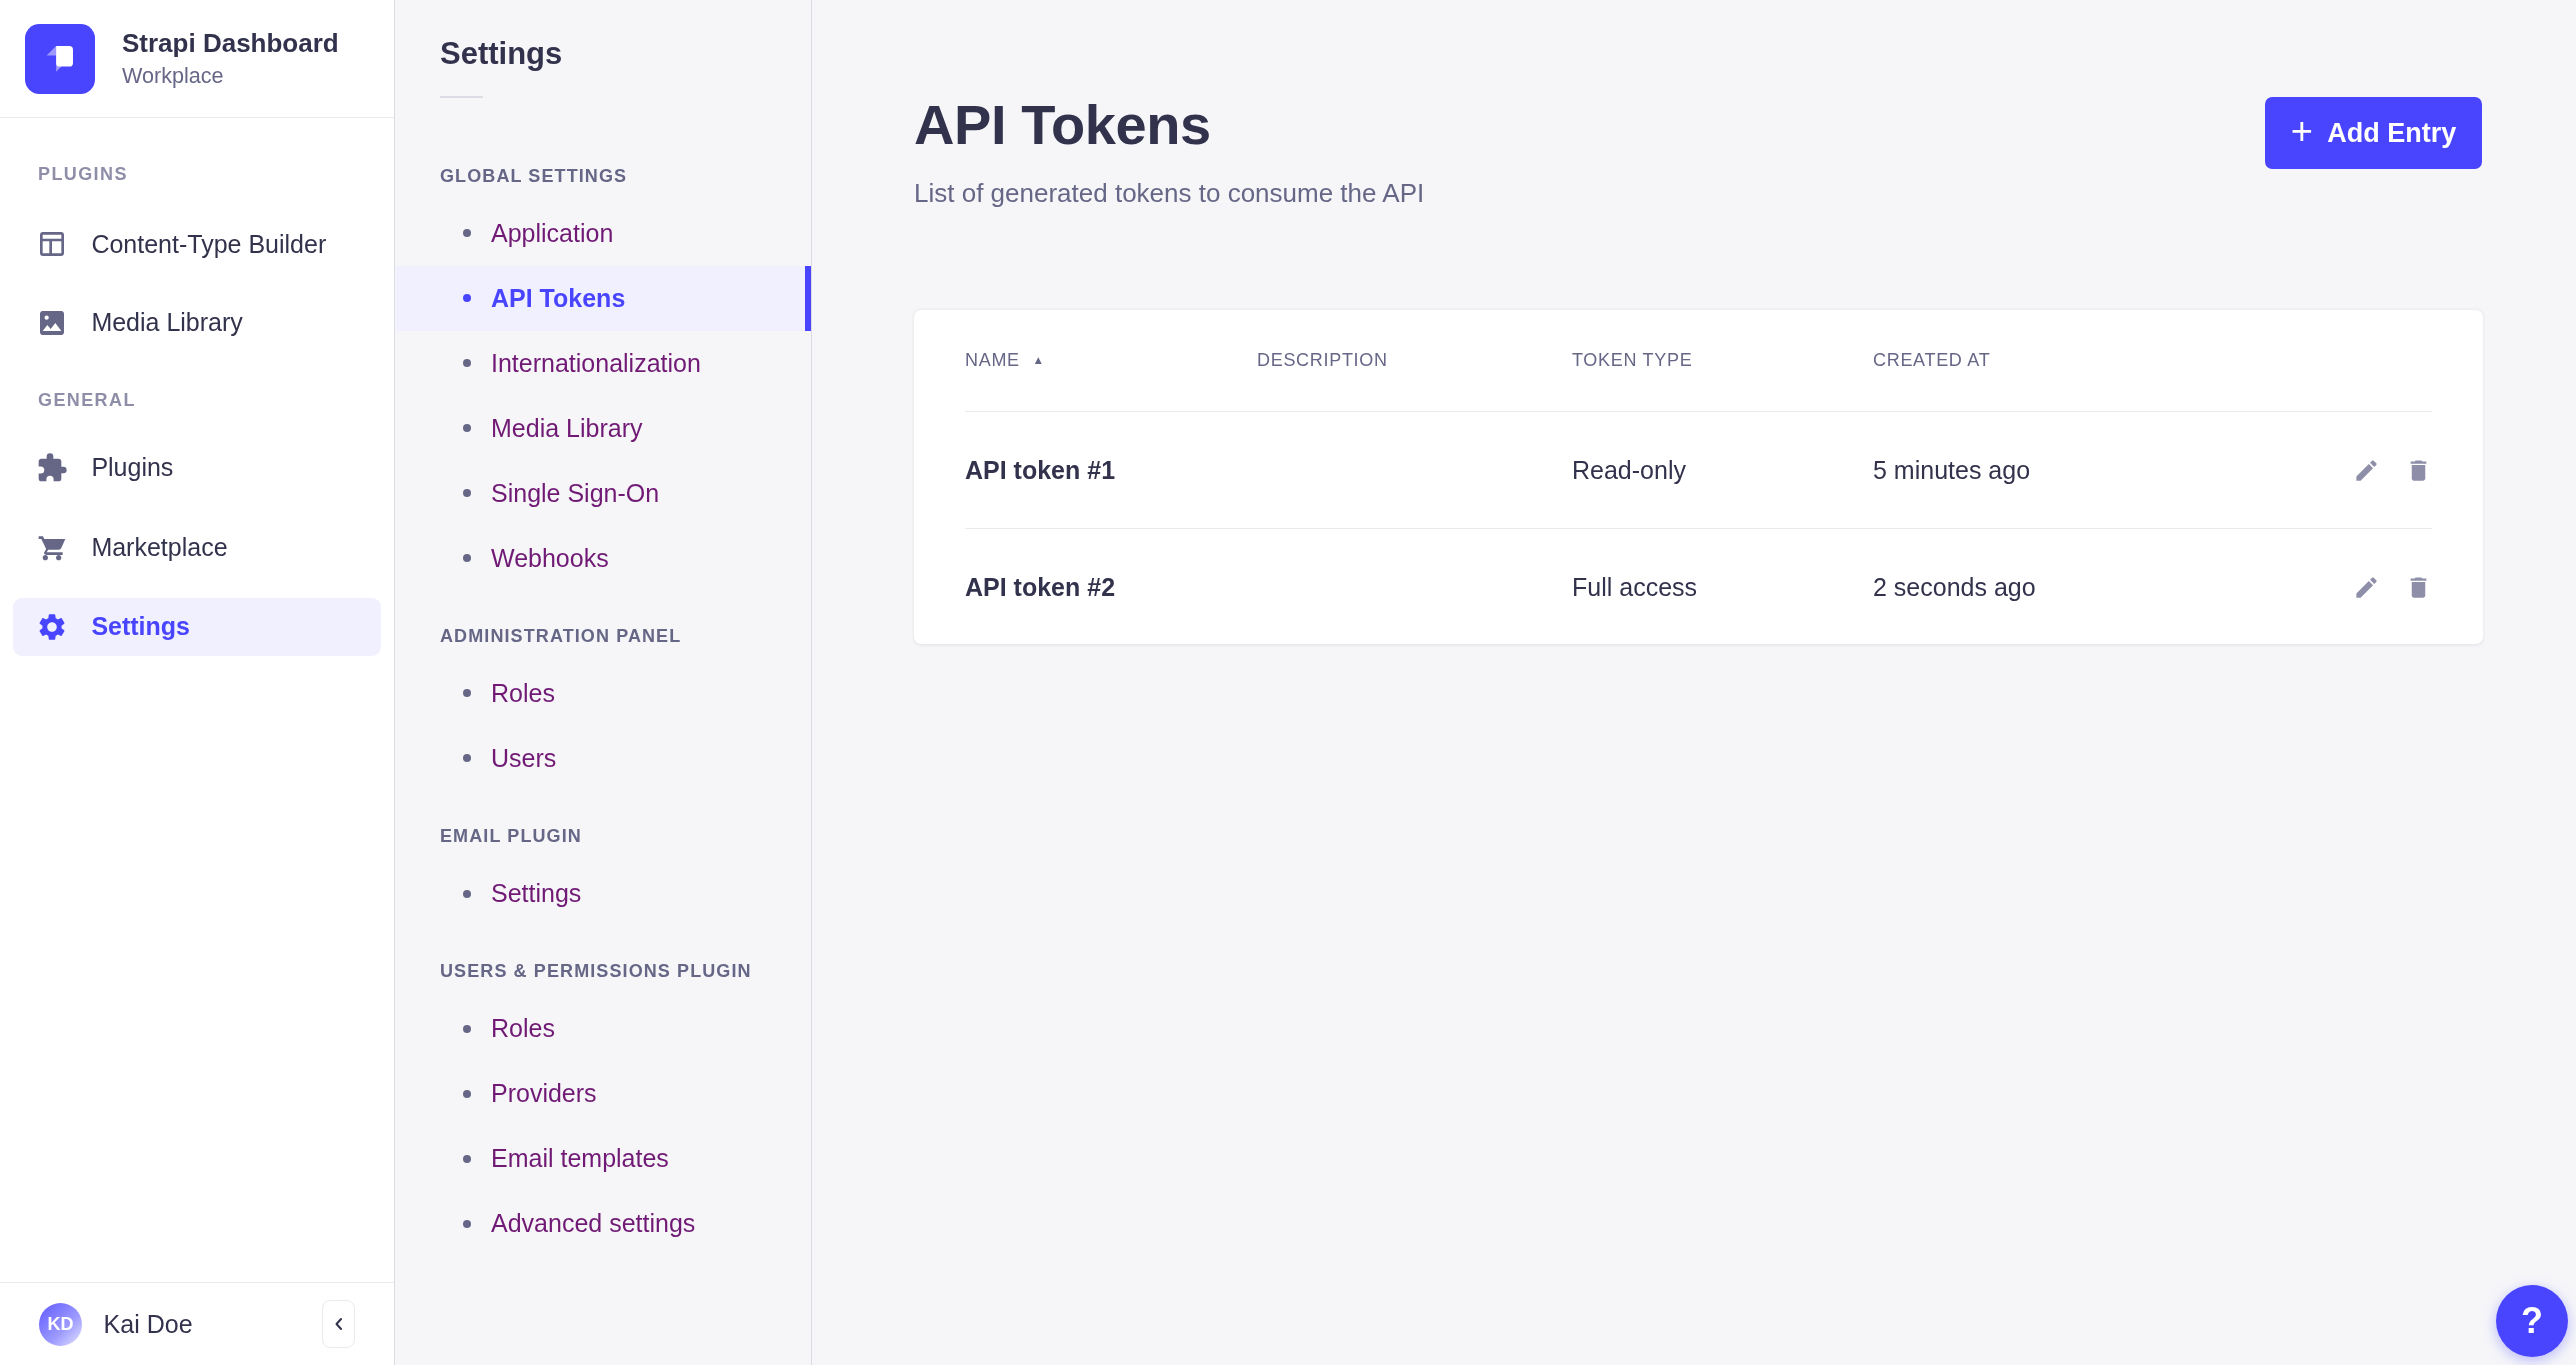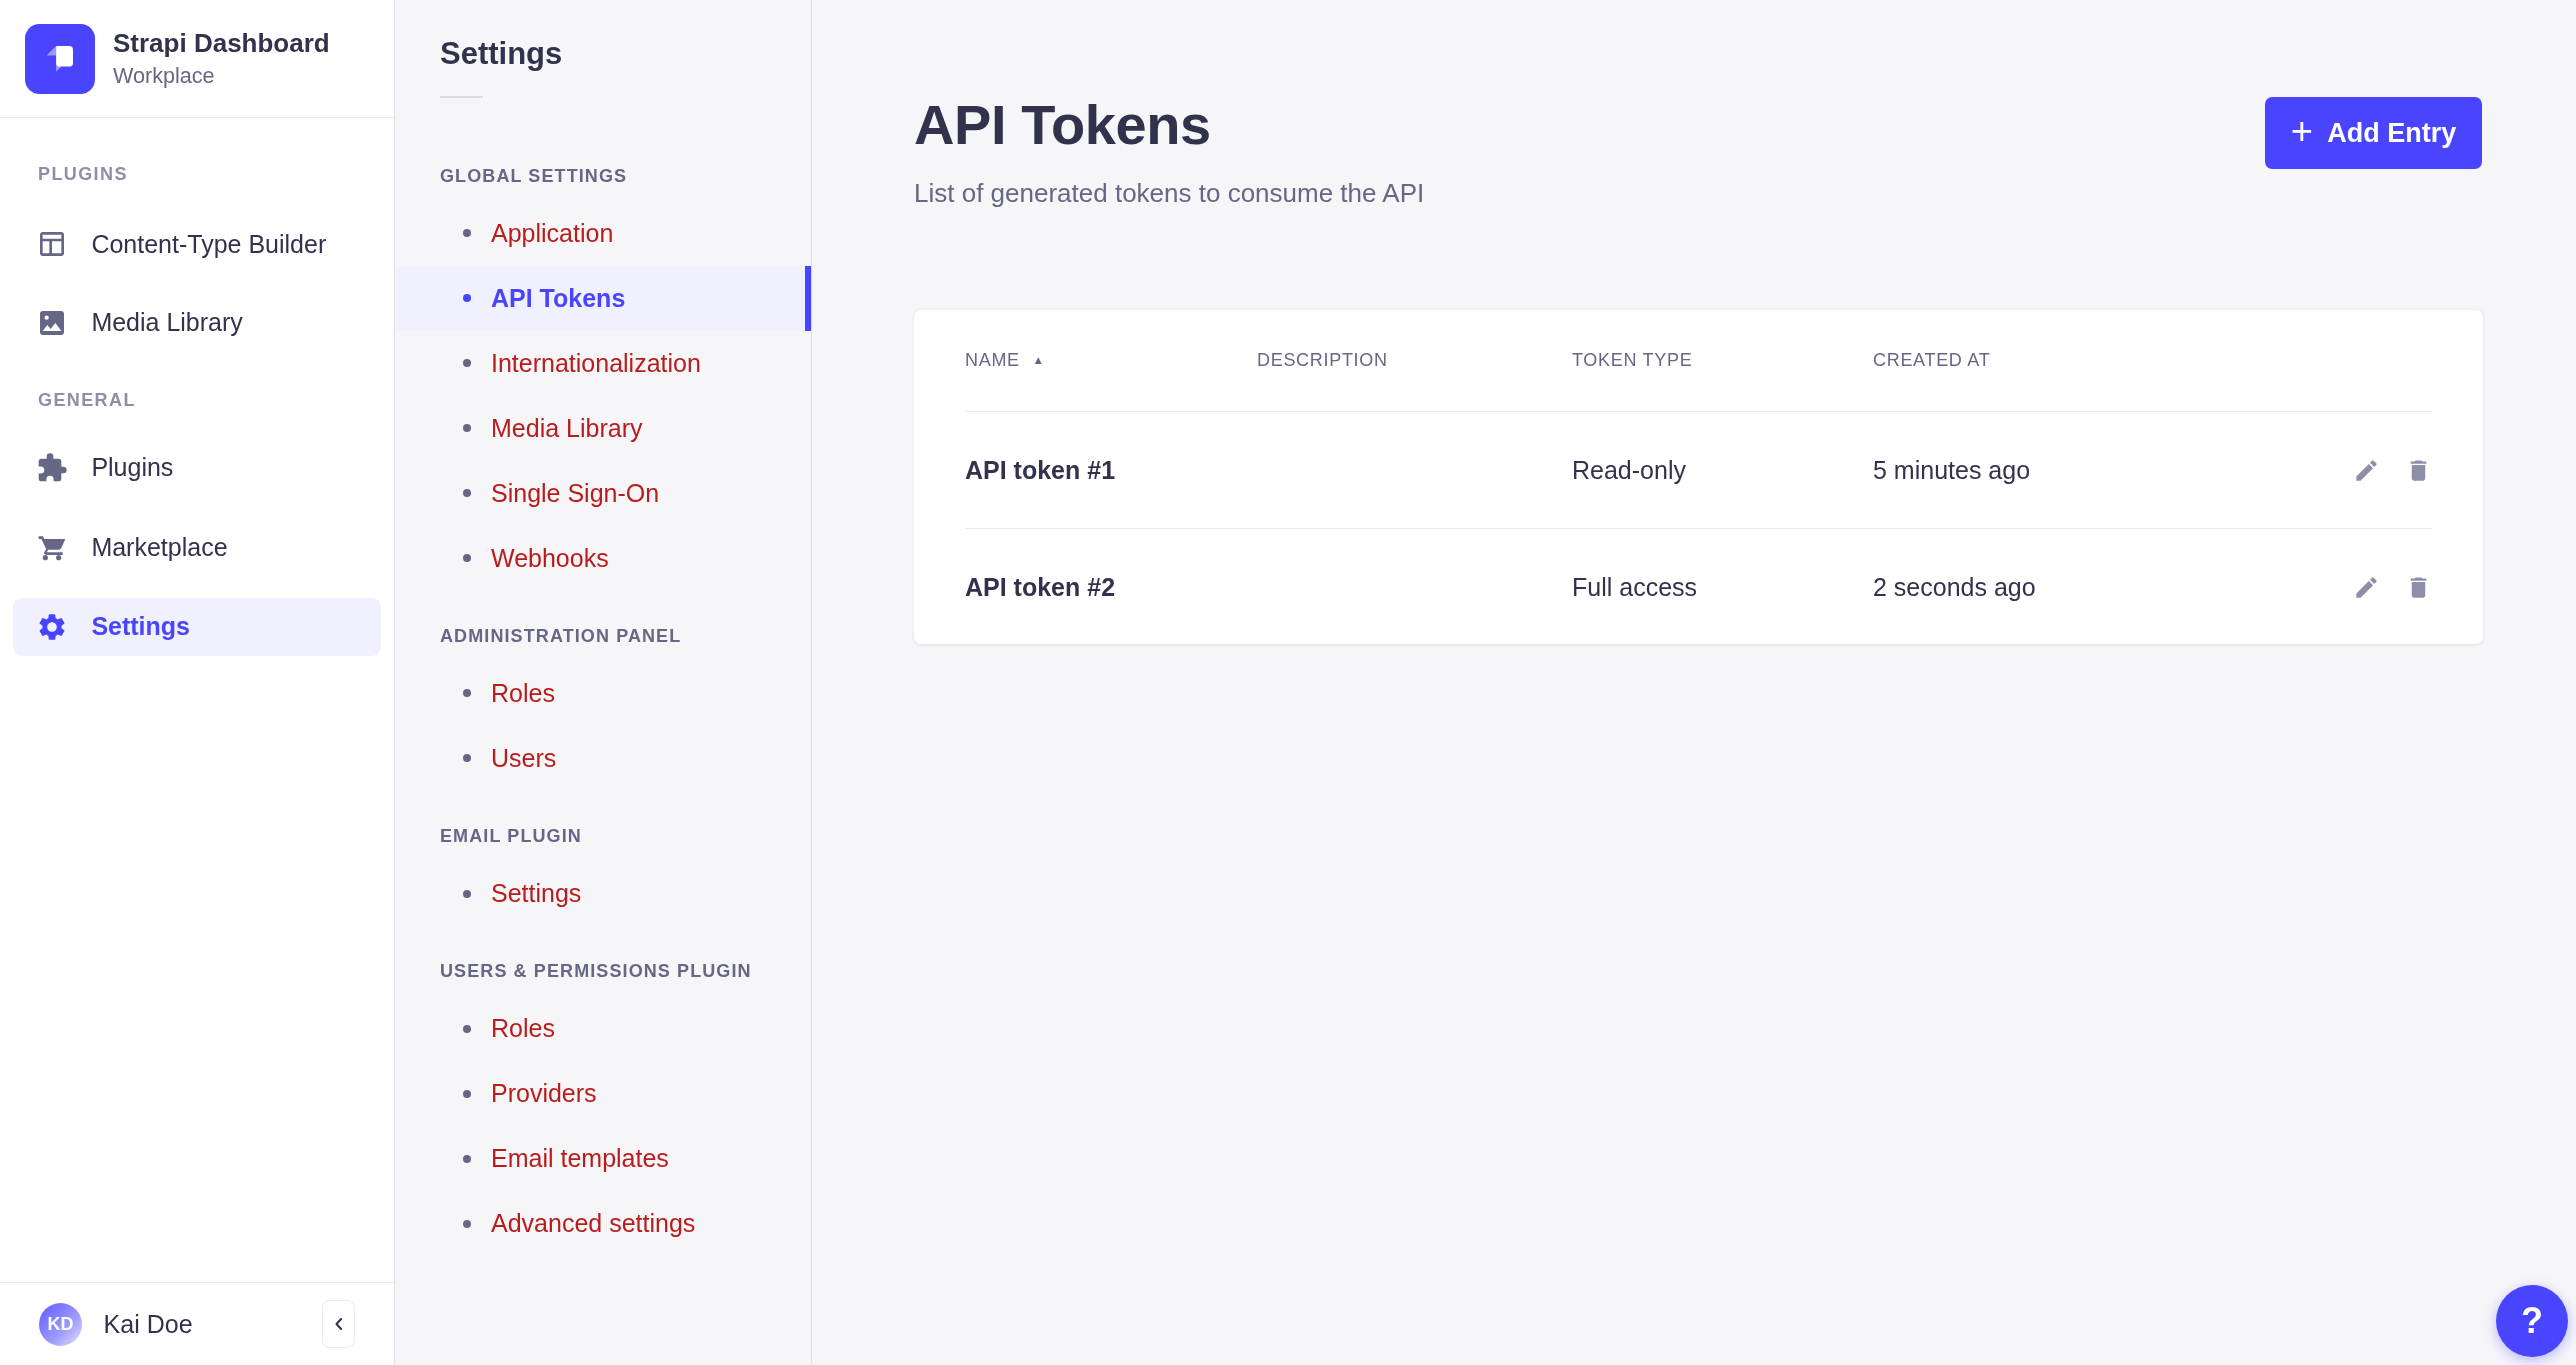--- a/index.html
+++ b/index.html
@@ -12,21 +12,21 @@
     position: relative;
   }
   button { font-family: inherit; cursor: pointer; }
 
   
   .nav {
     position: absolute; left: 0; top: 0; width: 395px; height: 1365px;
     background: #ffffff; border-right: 1.8px solid #dcdce4;
   }
   .brand {
-    display: flex; align-items: center; gap: 18px;
+    display: flex; align-items: center; gap: 27px;
     padding: 23.4px 25px; height: 118px; border-bottom: 1.8px solid #eaeaef;
   }
   .brand-logo {
     width: 70px; height: 70px; border-radius: 14.4px; background: #4945ff;
     display: flex; align-items: center; justify-content: center; flex: none;
   }
   .brand-title { font-size: 26px; font-weight: 700; color: #32324d; line-height: 1.2; }
   .brand-sub { font-size: 21.6px; color: #666687; margin-top: 3.6px; }
 
   .nav-item {
@@ -77,21 +77,21 @@
   .subnav-divider { margin: 24px 0 0 44px; width: 43px; height: 1.8px; background: #dcdce4; }
   .subnav-section-label {
     display: block; margin-left: 44px; font-size: 18px; font-weight: 700;
     letter-spacing: 1.1px; color: #666687; height: 21.6px; line-height: 21.6px;
   }
   .sl-first { margin-top: 68px; }
   .sl-next { margin-top: 35px; }
   .subnav ul { list-style: none; margin-top: 13.5px; }
   .subnav li {
     height: 65px; display: flex; align-items: center; padding-left: 67px;
-    font-size: 25px; color: #b91c1c; cursor: pointer;
+    font-size: 25px; color: #701a75; cursor: pointer;
   }
   .bullet { width: 8px; height: 8px; border-radius: 50%; background: #666687; margin-right: 20px; flex: none; }
   .subnav li.active {
     background: #f0f0ff; border-right: 6.3px solid #4945ff;
     color: #4945ff; font-weight: 600;
   }
   .subnav li.active .bullet { background: #4945ff; }
 
   
   .main { position: absolute; left: 813px; top: 0; width: 1763px; height: 1365px; background: #f6f6f9; }

